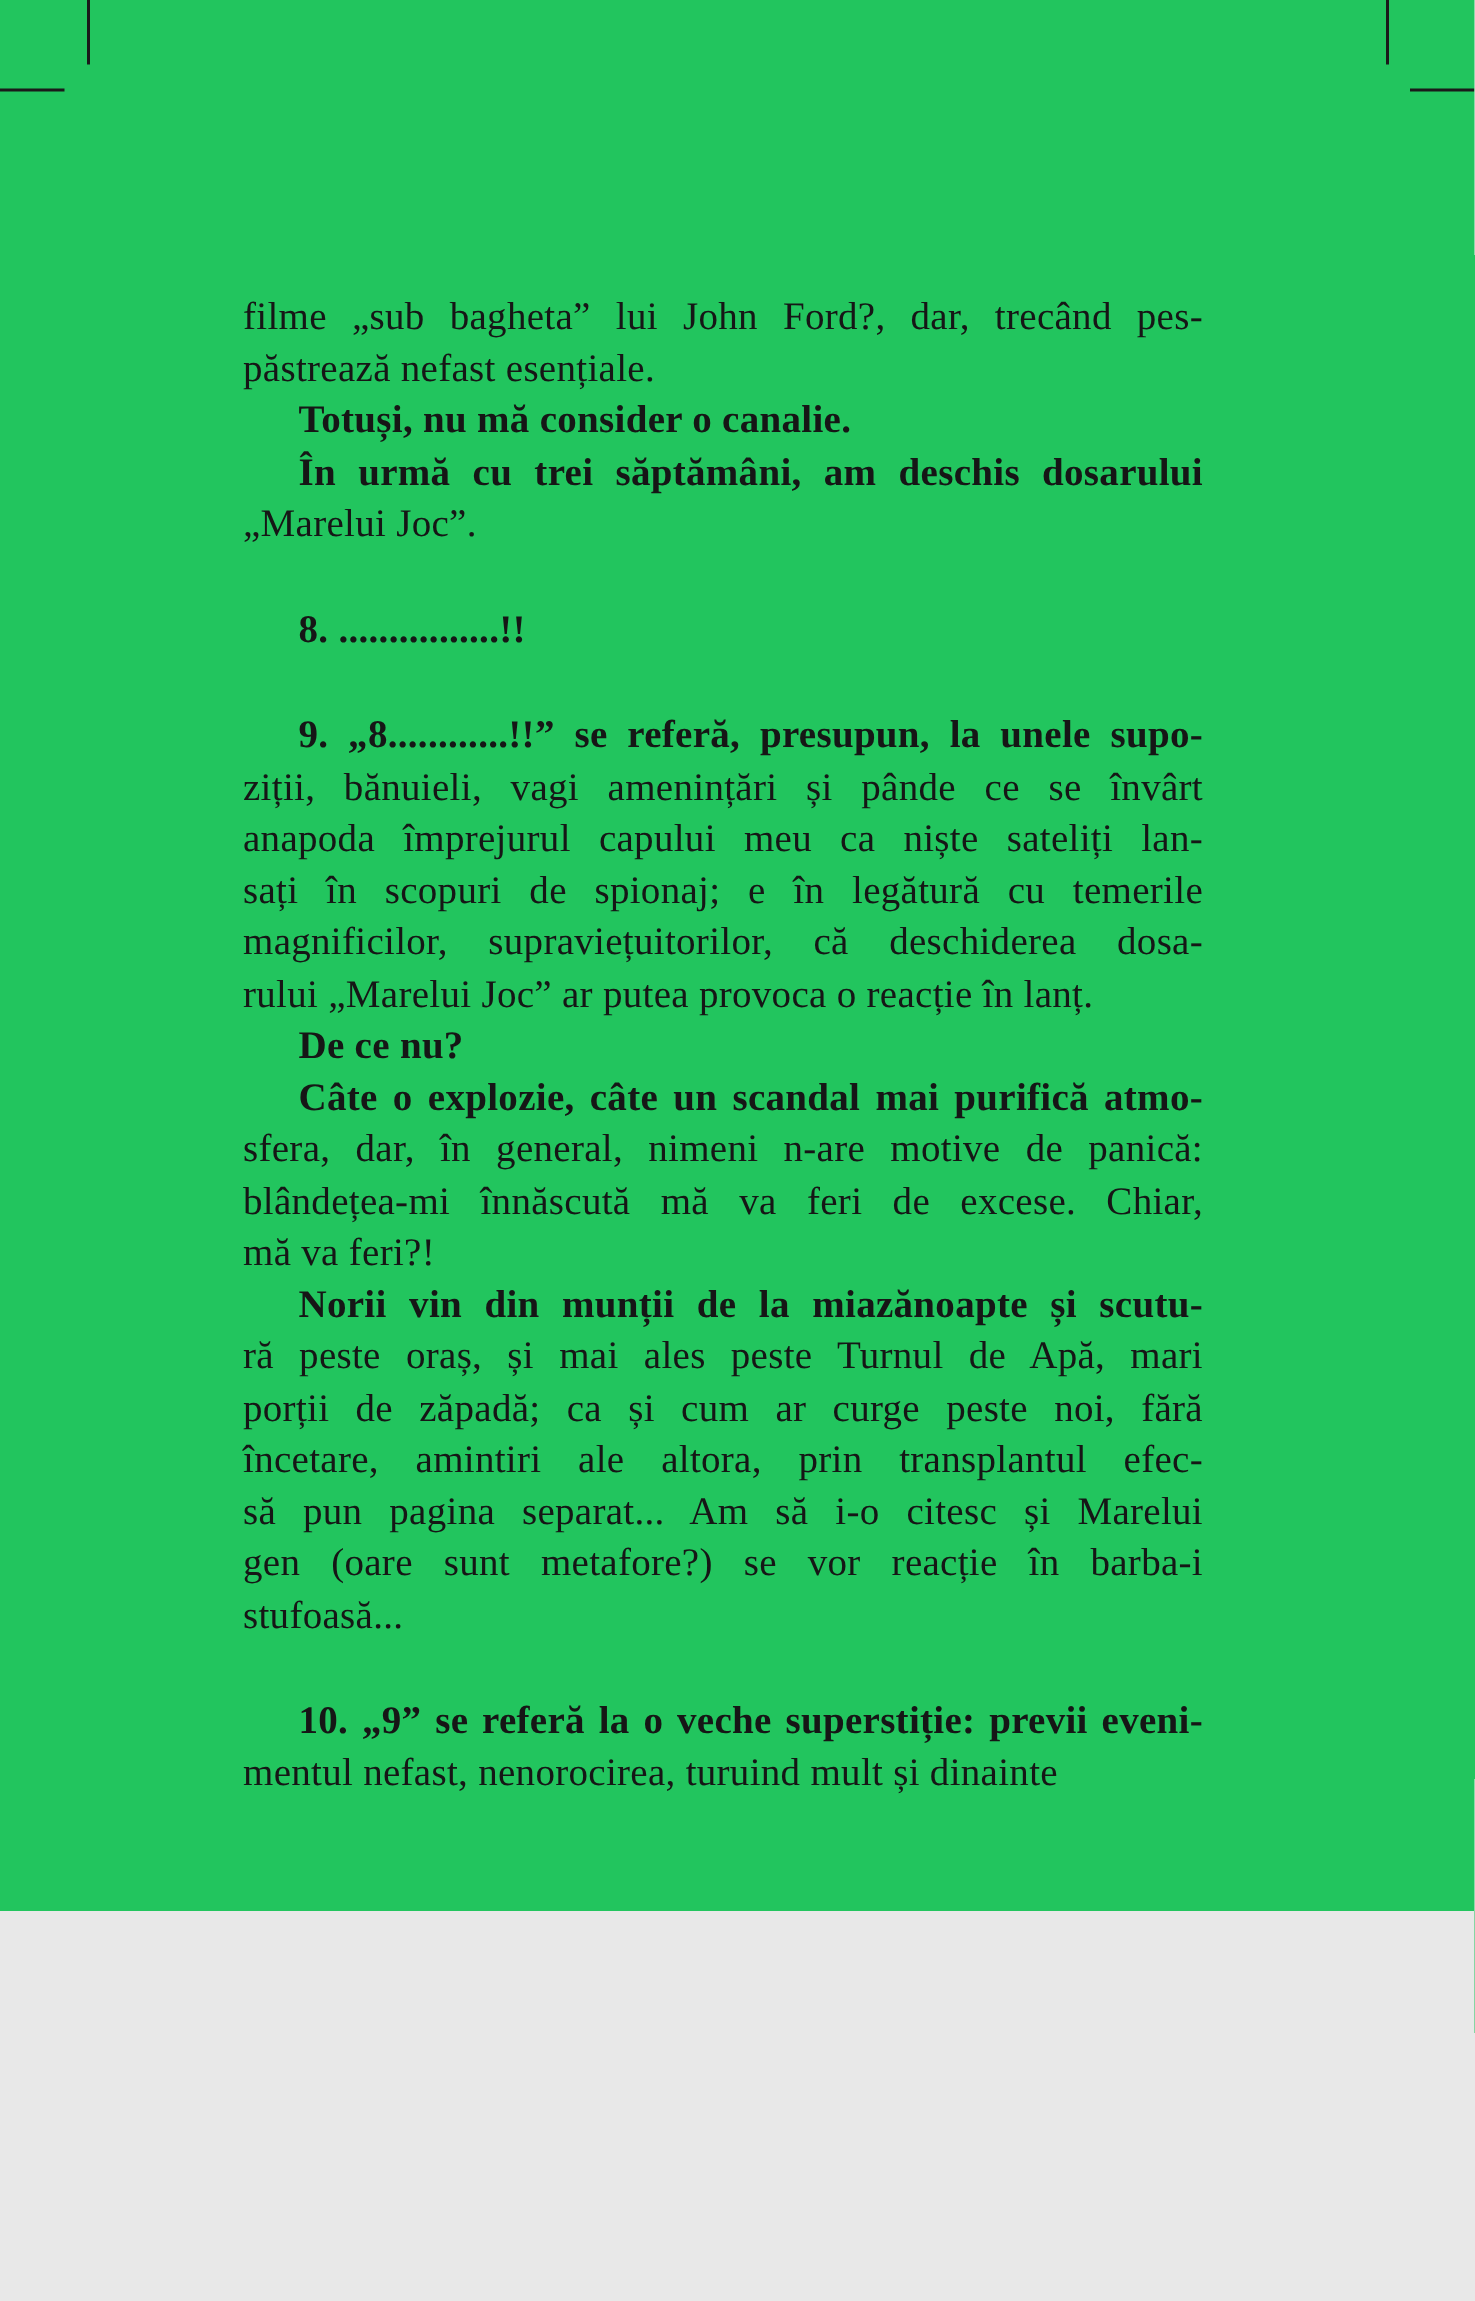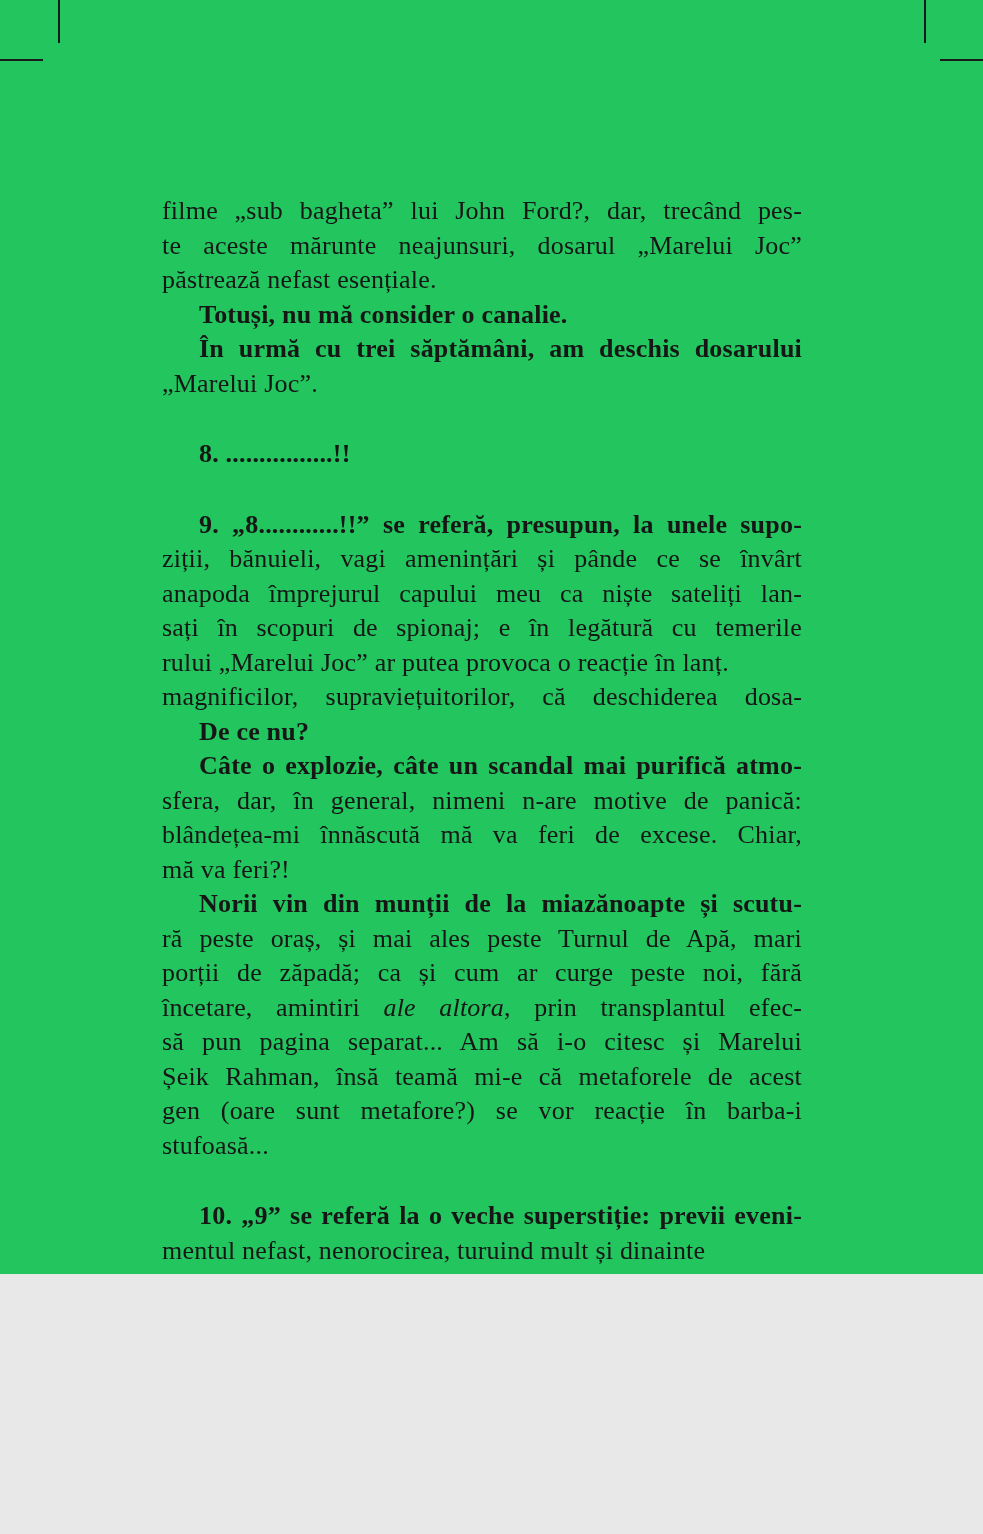--- a/index.html
+++ b/index.html
@@ -37,21 +37,21 @@
   }
   .para { margin: 0; }
   .para.space-before { margin-top: 36px; }
   .line {
     text-align: justify;
     text-align-last: justify;
     -moz-text-align-last: justify;
   }
   .line.last { text-align-last: left; -moz-text-align-last: left; }
   .line.indent { text-indent: 37px; font-weight: bold; }
-  .run.italic { font-style: italic; }
+  .run.italic { }
 
   
   .footer {
     position: absolute;
     left: 167px;
     top: 1383px;
     font-family: "Liberation Sans", "DejaVu Sans", sans-serif;
     font-size: 22px;
     line-height: 26px;
     color: #111111;
@@ -73,57 +73,55 @@
   <div class="crop v tr-v"></div>
   <div class="crop h tr-h"></div>
   <div class="crop h bl-h"></div>
   <div class="crop v bl-v"></div>
   <div class="crop h br-h"></div>
   <div class="crop v br-v"></div>
 
   <div class="text-block">
       <div class="para">
         <div class="line"><span class="run">filme „sub bagheta” lui John Ford?, dar, trecând pes-</span></div>
-        <div class="line"><span class="run">te aceste mărunte neajunsuri, dosarul „Marelui Joc”</span></div>
         <div class="line last"><span class="run">păstrează nefast esențiale.</span></div>
       </div>
       <div class="para">
         <div class="line last indent"><span class="run">Totuși, nu mă consider o canalie.</span></div>
       </div>
       <div class="para">
         <div class="line indent"><span class="run">În urmă cu trei săptămâni, am deschis dosarului</span></div>
         <div class="line last"><span class="run">„Marelui Joc”.</span></div>
       </div>
       <div class="para space-before">
         <div class="line last indent"><span class="run">8. ................!!</span></div>
       </div>
       <div class="para space-before">
         <div class="line indent"><span class="run">9. „8............!!” se referă, presupun, la unele supo-</span></div>
         <div class="line"><span class="run">ziții, bănuieli, vagi amenințări și pânde ce se învârt</span></div>
         <div class="line"><span class="run">anapoda împrejurul capului meu ca niște sateliți lan-</span></div>
         <div class="line"><span class="run">sați în scopuri de spionaj; e în legătură cu temerile</span></div>
+        <div class="line"><span class="run">magnificilor, supraviețuitorilor, că deschiderea dosa-</span></div>
         <div class="line last"><span class="run">rului „Marelui Joc” ar putea provoca o reacție în lanț.</span></div>
-        <div class="line"><span class="run">magnificilor, supraviețuitorilor, că deschiderea dosa-</span></div>
       </div>
       <div class="para">
         <div class="line last indent"><span class="run">De ce nu?</span></div>
       </div>
       <div class="para">
         <div class="line indent"><span class="run">Câte o explozie, câte un scandal mai purifică atmo-</span></div>
         <div class="line"><span class="run">sfera, dar, în general, nimeni n-are motive de panică:</span></div>
         <div class="line"><span class="run">blândețea-mi înnăscută mă va feri de excese. Chiar,</span></div>
         <div class="line last"><span class="run">mă va feri?!</span></div>
       </div>
       <div class="para">
         <div class="line indent"><span class="run">Norii vin din munții de la miazănoapte și scutu-</span></div>
         <div class="line"><span class="run">ră peste oraș, și mai ales peste Turnul de Apă, mari</span></div>
         <div class="line"><span class="run">porții de zăpadă; ca și cum ar curge peste noi, fără</span></div>
         <div class="line"><span class="run">încetare, amintiri </span><span class="run italic">ale altora</span><span class="run">, prin transplantul efec-</span></div>
         <div class="line"><span class="run">să pun pagina separat... Am să i-o citesc și Marelui</span></div>
-        <div class="line"><span class="run">Șeik Rahman, însă teamă mi-e că metaforele de acest</span></div>
         <div class="line"><span class="run">gen (oare sunt metafore?) se vor reacție în barba-i</span></div>
         <div class="line last"><span class="run">stufoasă...</span></div>
       </div>
       <div class="para space-before">
         <div class="line indent"><span class="run">10. „9” se referă la o veche superstiție: previi eveni-</span></div>
         <div class="line last"><span class="run">mentul nefast, nenorocirea, turuind mult și dinainte</span></div>
       </div>
     </div>
 
   <div class="footer">

